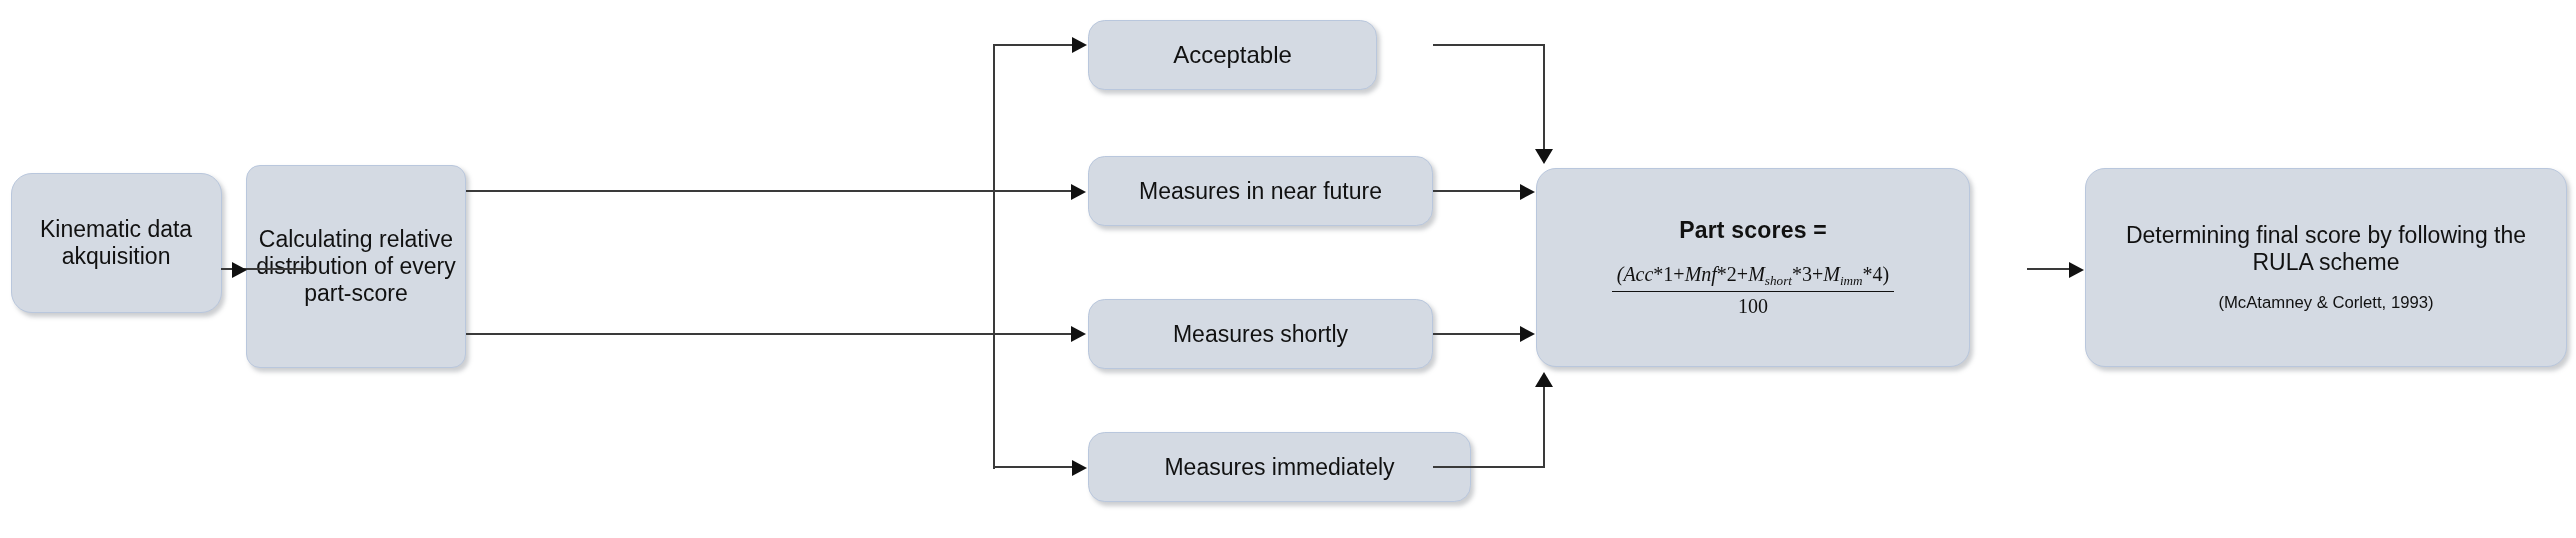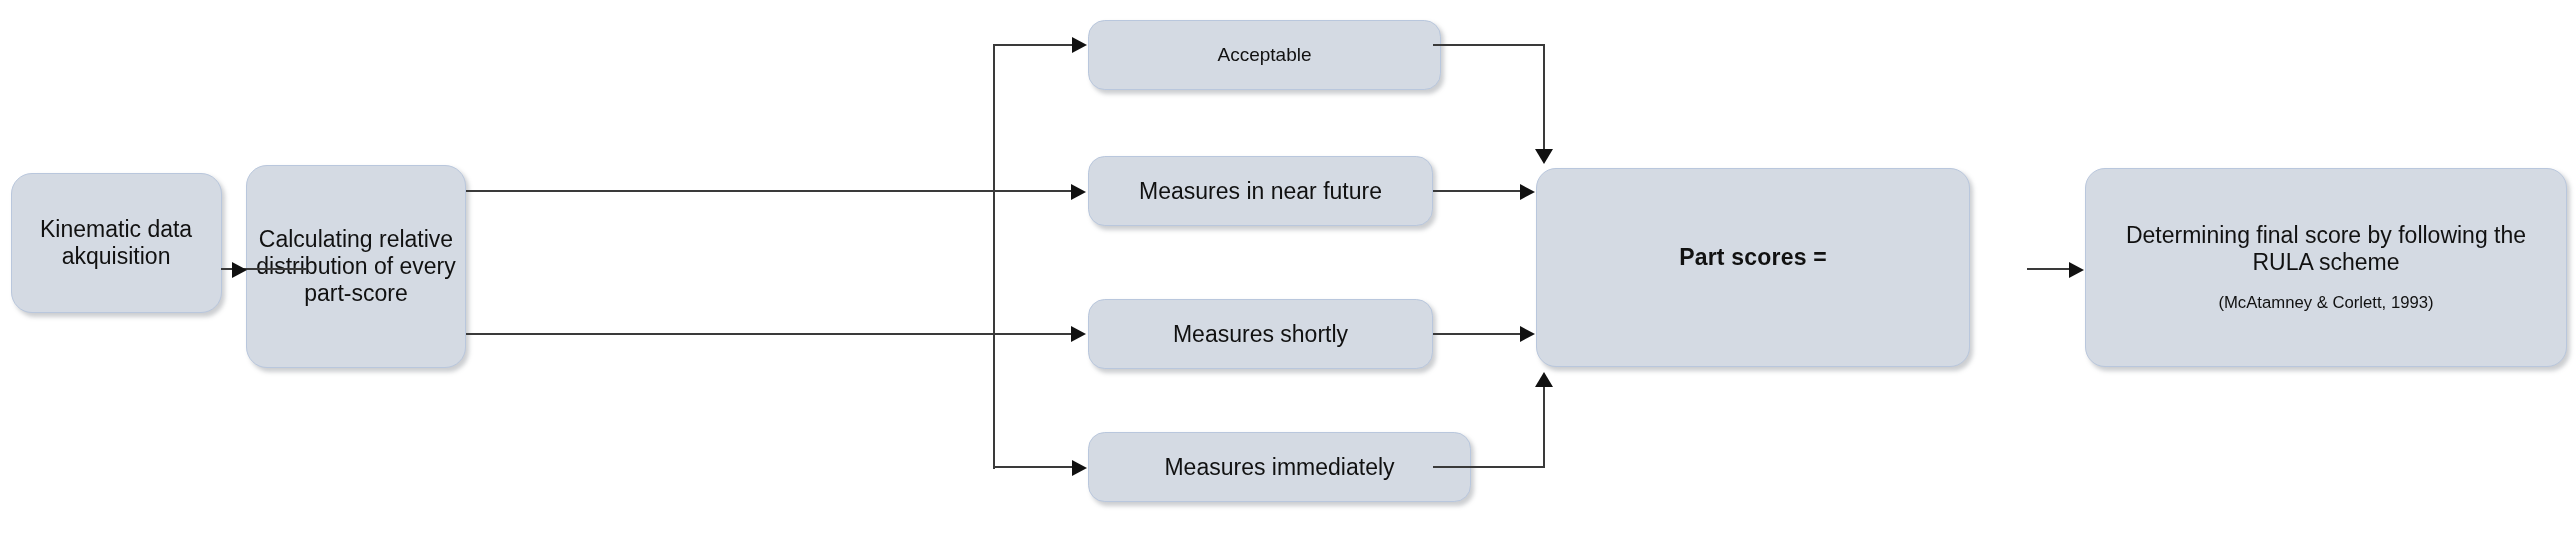--- a/index.html
+++ b/index.html
@@ -17,23 +17,23 @@
     flex-direction:column;
     align-items:center;
     justify-content:center;
     text-align:center;
     color:#111111;
     line-height:1.16;
   }
   .node .txt{display:block;width:100%;padding:0 7.6px;box-sizing:border-box;}
 
   #node-kinematic{left:10.6px;  top:173px; width:211px; height:140px; border-radius:21px; font-size:23px;}
-  #node-calc{     left:246px; top:165px; width:220px; height:203px; border-radius:21px; font-size:23px;}
+  #node-calc{     left:246px; top:165px; width:220px; height:203px; border-radius:14px; font-size:23px;}
 
-  #node-acceptable{left:1088px; top:20px;  width:353px; height:70px; font-size:19px;}
+  #node-acceptable{left:1088px; top:20px;  width:289px; height:70px; font-size:24px;}
   #node-near{      left:1088px; top:156px; width:345px; height:70px; font-size:23px;justify-content:center;}
   #node-shortly{   left:1088px; top:299px; width:345px; height:70px; font-size:23px;align-items:flex-end;}
   #node-immediate{ left:1088px; top:432px; width:383px; height:70px; font-size:23px;}
 
   #node-partscores{left:1536px; top:168px; width:434px; height:199px; border-radius:20px;}
   #node-partscores .ps-title{font-size:23px;font-weight:bold;letter-spacing:0.2px;margin-bottom:20px;}
   .frac{display:inline-block;text-align:center;font-family:"Liberation Serif",serif;}
   .frac .num{display:block;font-size:20px;padding:0 4.5px 2.3px 4.5px;border-bottom:1.9px solid #111;white-space:nowrap;}
   .frac .den{display:block;font-size:20px;padding-top:3px;}
   .frac i{font-style:italic;}
@@ -76,20 +76,24 @@
   <div class="node" id="node-shortly">
     <span class="txt">Measures shortly</span>
   </div>
 
   <div class="node" id="node-immediate">
     <span class="txt">Measures immediately</span>
   </div>
 
   <div class="node" id="node-partscores">
     <span class="ps-title">Part scores =</span>
+    <span class="frac">
+      <span class="num"><i>(Acc</i>*1+<i>Mnf</i>*2+<i>M</i><sub>short</sub>*3+<i>M</i><sub>imm</sub>*4)</span>
+      <span class="den">100</span>
+    </span>
   </div>
 
   <div class="node" id="node-final">
     <span class="txt fin-main">Determining final score by following the RULA scheme</span>
     <span class="txt fin-sub">(McAtamney &amp; Corlett, 1993)</span>
   </div>
 
   <div class="ln lh" style="left:221px; top:268px; width:86px;"></div>
   <div class="ah ah-r" style="left:232px; top:262px;"></div>
 

